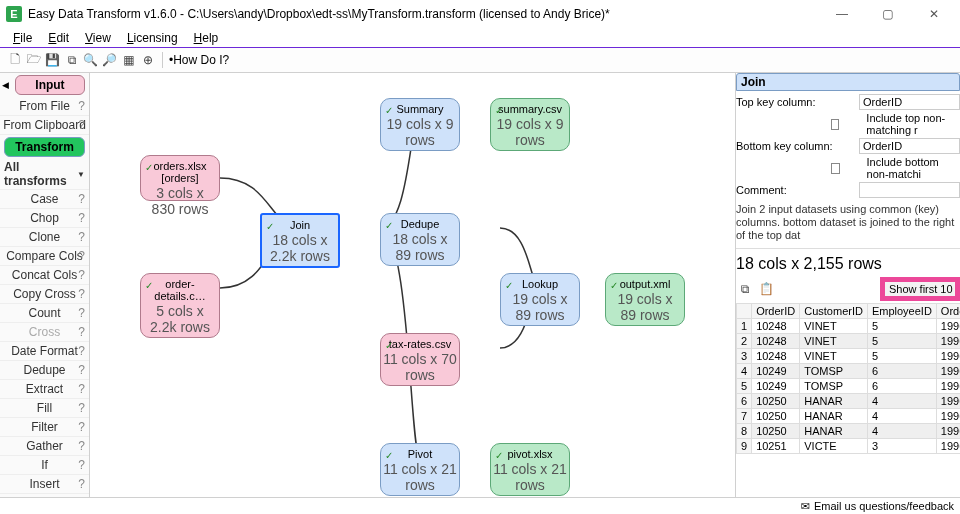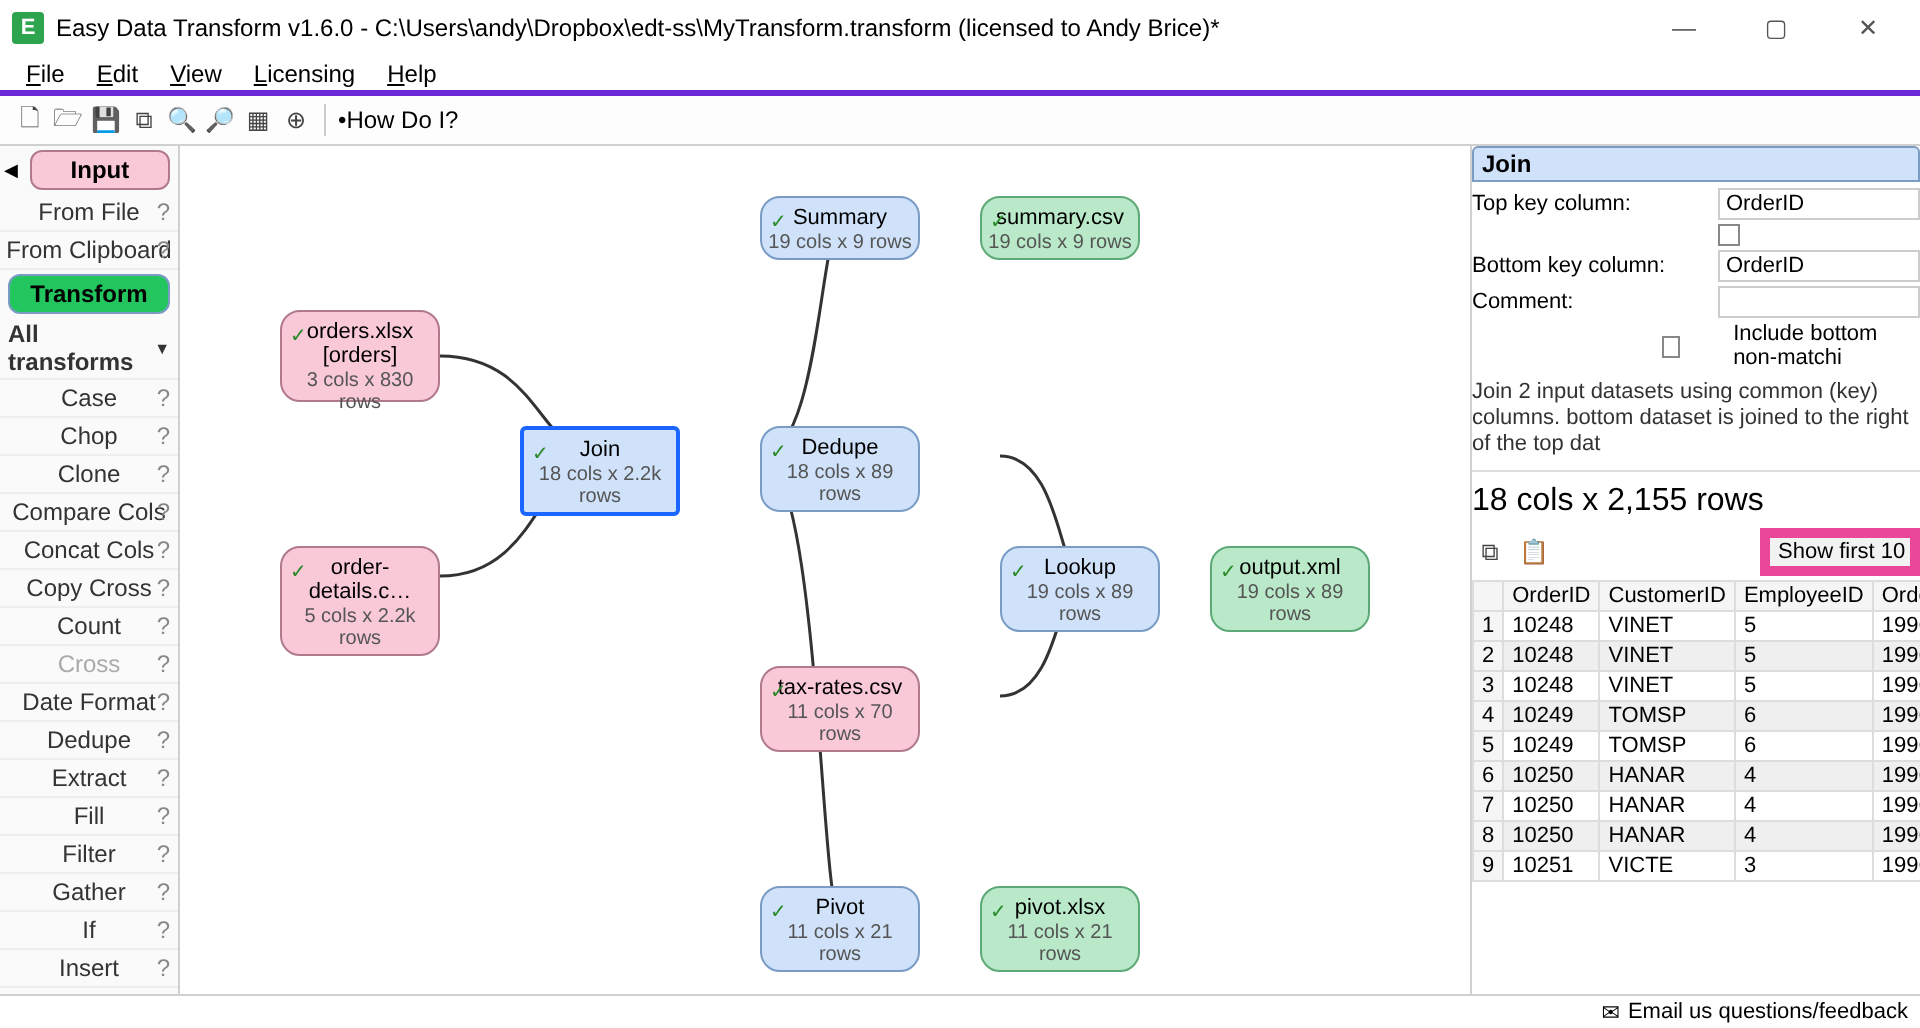--- a/index.html
+++ b/index.html
@@ -1,42 +1,42 @@
 <!DOCTYPE html>
 <html><head>
 <meta charset="utf-8">
 <style>
   * { box-sizing: border-box; font-family: "Segoe UI", Arial, sans-serif; }
   html, body { margin: 0; padding: 0; width: 960px; height: 514px; overflow: hidden; background: #fff; color: #000; font-size: 12px; }
   .titlebar { height: 28px; display: flex; align-items: center; padding: 0 3px 0 6px; }
   .app-icon { width: 16px; height: 16px; background: #2ea44f; border-radius: 2px; display: flex; align-items: center; justify-content: center; color: #fff; font-weight: bold; font-size: 11px; margin-right: 6px; }
   .title-text { flex: 1; white-space: nowrap; overflow: hidden; text-overflow: ellipsis; }
   .window-ctl { width: 46px; height: 28px; display: flex; align-items: center; justify-content: center; color: #555; }
-  .menubar { height: 20px; display: flex; align-items: center; gap: 2px; padding: 0 6px; border-bottom: 3px solid #6d28d9; }
+  .menubar { height: 20px; display: flex; align-items: center; gap: 2px; padding: 0 6px; border-bottom: 1px solid #6d28d9; }
   .menubar span { padding: 1px 7px; }
   .menubar span:first-letter { text-decoration: underline; }
   .toolbar { height: 25px; display: flex; align-items: center; gap: 1px; padding: 0 6px; border-bottom: 1px solid #d0d0d0; background: #fdfdfd; }
   .tool-btn { width: 18px; height: 18px; display: flex; align-items: center; justify-content: center; color: #444; border-radius: 2px; }
   .howdo { padding: 1px 6px; border-left: 1px solid #ccc; margin-left: 4px; }
   .main { display: flex; height: calc(514px - 28px - 20px - 25px - 17px); }
   .left { width: 90px; background: #fafafa; border-right: 1px solid #d0d0d0; display: flex; flex-direction: column; overflow: hidden; }
   .cat { text-align: center; padding: 2px 0; font-weight: bold; border-radius: 6px; margin: 2px 4px; }
   .cat-pink { background: #f9c9d8; border: 1px solid #b07a8c; }
   .cat-blue { background: #22c55e; border: 1px solid #7a9cc4; }
   .pitem { position: relative; padding: 2px 0; text-align: center; border-bottom: 1px solid #eee; color: #333; }
   .pitem.dis { color: #aaa; }
   .pitem .q { position: absolute; right: 4px; top: 2px; color: #888; }
   .pitem.sel { display: flex; align-items: center; padding: 1px 4px; text-align: left; font-weight: bold; }
   .pitem.sel .tri { margin-left: auto; font-size: 8px; }
   .canvas { flex: 1; position: relative; background: #fff; overflow: hidden; }
   .canvas svg.edges { position: absolute; left: 0; top: 0; width: 100%; height: 100%; pointer-events: none; }
   .node { position: absolute; width: 80px; border-radius: 10px; padding: 4px 2px 2px; text-align: center; }
   .node .chk { position: absolute; left: 4px; top: 6px; color: #2a8a2a; font-size: 10px; }
   .node .lbl { font-size: 11px; line-height: 12px; }
-  .node .sub { font-size: 10px; color: #555; margin-top: 1px; }
+  .node .sub { font-size: 14px; color: #555; margin-top: 1px; }
   .n-pink  { background: #f9c9d8; border: 1px solid #b07a8c; }
   .n-blue  { background: #cfe2fa; border: 1px solid #7a9cc4; }
   .n-green { background: #b9e9c8; border: 1px solid #5ca877; }
   .n-blue.sel { border: 2px solid #1a66ff; border-radius: 3px; }
   .right { width: 225px; border-left: 1px solid #d0d0d0; display: flex; flex-direction: column; overflow: hidden; }
   .r-title { background: #cfe2fa; border: 1px solid #7a9cc4; border-radius: 3px 3px 0 0; padding: 1px 4px; font-weight: 600; margin-bottom: 2px; }
   .form { font-size: 11px; }
   .form-row { display: flex; align-items: center; padding: 1px 0; gap: 23px; }
   .form-row .flab { width: 100px; white-space: nowrap; overflow: hidden; }
   .form-row .fval { flex: 1; border: 1px solid #ccc; background: #fff; padding: 0 3px; height: 16px; line-height: 15px; white-space: nowrap; overflow: hidden; }
@@ -207,34 +207,35 @@
   <div class="right">
     <div class="r-title">Join</div>
     <div class="form">
       <div class="form-row">
         <span class="flab">Top key column:</span>
         <span class="fval">OrderID</span>
       </div>
       <div class="form-row">
           <span class="flab"></span>
           <span class="chkbox"></span>
+          <span>Include top non-matching r</span>
         </div>
       <div class="form-row">
         <span class="flab">Bottom key column:</span>
         <span class="fval">OrderID</span>
-      </div>
-      <div class="form-row">
-        <span class="flab">Comment:</span>
-        <span class="fval"></span>
       </div>
       <div class="form-row">
           <span class="flab"></span>
           <span class="chkbox"></span>
           <span>Include bottom non-matchi</span>
         </div>
+      <div class="form-row">
+        <span class="flab">Comment:</span>
+        <span class="fval"></span>
+      </div>
     </div>
     <div class="r-desc">Join 2 input datasets using common (key) columns. bottom dataset is joined to the right of the top dat</div>
 
     <div class="r-mid">
       <div class="info">18 cols x 2,155 rows</div>
       <div class="toolrow">
         <span class="tool-btn">⧉</span>
         <span class="tool-btn">📋</span>
         <span class="gap"></span>
         <span class="showbtn">Show first 10 ro</span>

